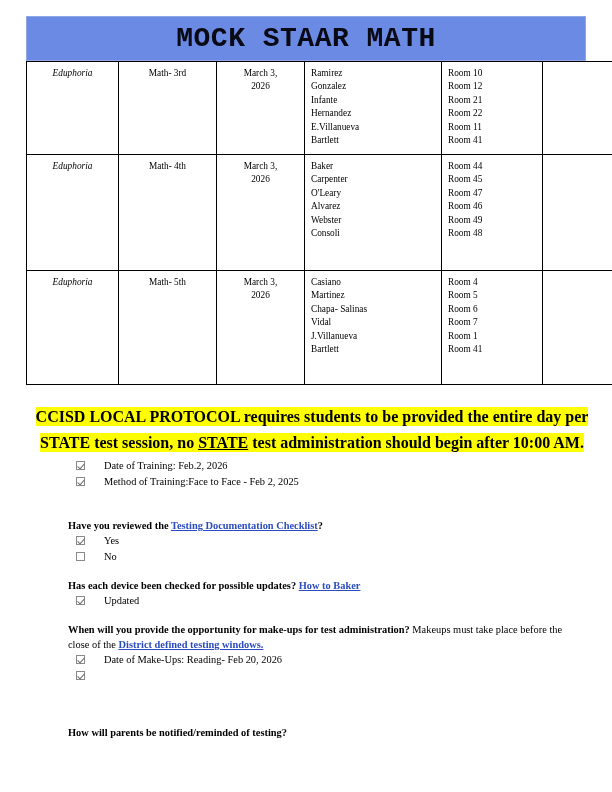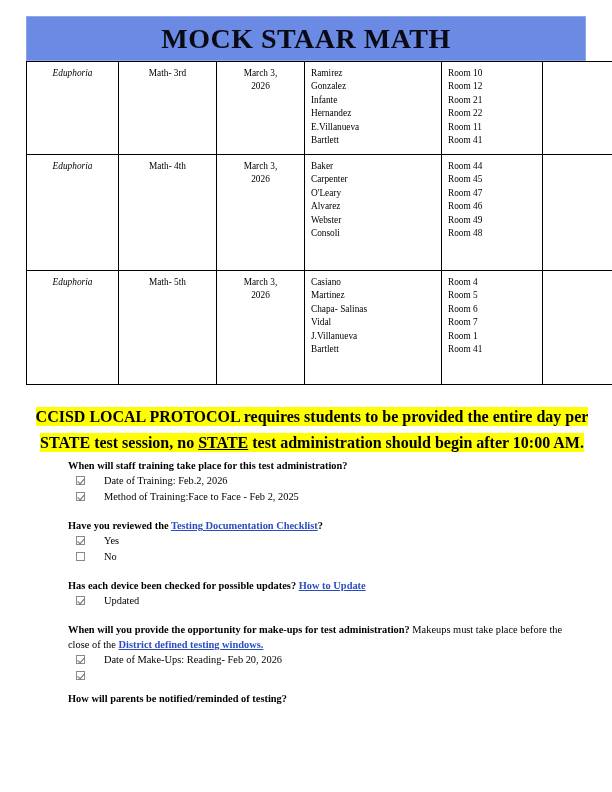--- a/index.html
+++ b/index.html
@@ -30,21 +30,21 @@
     width: 560px;
     height: 45px;
     background: #6B8AE3;
     border: 1px solid #8fa6e8;
     box-sizing: border-box;
     display: flex;
     align-items: center;
     justify-content: center;
   }
   .banner-title {
-    font-family: Liberation Serif, serif;
+    font-family: Liberation Mono, monospace;
     font-size: 28px;
     font-weight: 700;
     letter-spacing: 0.5px;
     color: #0a0a14;
     line-height: 1;
   }
 
   
   .sched {
     position: absolute;
@@ -140,21 +140,21 @@
 
   a.lnk {
     color: #2b4cc0;
     font-weight: 700;
   }
 
   .p-training { top: 458px; }
   .p-review   { top: 518px; }
   .p-device   { top: 578px; }
   .p-makeup   { top: 622px; }
-  .p-parents  { top: 691px; }
+  .p-parents  { top: 725px; }
 </style>
 </head>
 <body>
 
 <div class="page">
 
   <div class="banner">
     <div class="banner-title">MOCK STAAR MATH</div>
   </div>
 
@@ -252,21 +252,20 @@
         <td class="c-blank">
             <span class="rowline"></span>
           </td>
       </tr>
     </tbody>
   </table>
 
   <div class="protocol"><span class="hl"><span>CCISD LOCAL PROTOCOL requires students to be provided the entire day per STATE test session, no </span><span class="u">STATE</span><span> test administration should begin after 10:00 AM.</span></span></div>
 
   <div class="qwrap p-training">
-    <div class="q-title">When will staff training take place for this test administration?</div>
     <div class="opt">
       <span class="cbx checked"></span>
       <span class="lbl">Date of Training: Feb.2, 2026</span>
     </div>
     <div class="opt">
       <span class="cbx checked"></span>
       <span class="lbl">Method of Training:Face to Face - Feb 2, 2025</span>
     </div>
   </div>
 
@@ -276,21 +275,21 @@
       <span class="cbx checked"></span>
       <span class="lbl">Yes</span>
     </div>
     <div class="opt">
       <span class="cbx"></span>
       <span class="lbl">No</span>
     </div>
   </div>
 
   <div class="qwrap p-device">
-    <div class="q-title"><span>Has each device been checked for possible updates? </span><a class="lnk" href="#">How to Update</a><span></span></div>
+    <div class="q-title"><span>Has each device been checked for possible updates? </span><a class="lnk" href="#">How to Baker</a><span></span></div>
     <div class="opt">
       <span class="cbx checked"></span>
       <span class="lbl">Updated</span>
     </div>
   </div>
 
   <div class="qwrap p-makeup">
     <div class="q-title"><span>When will you provide the opportunity for make-ups for test administration?</span><span class="normal"> Makeups must take place before the close of the </span><a class="lnk" href="#">District defined testing windows.</a></div>
     <div class="opt">
       <span class="cbx checked"></span>

